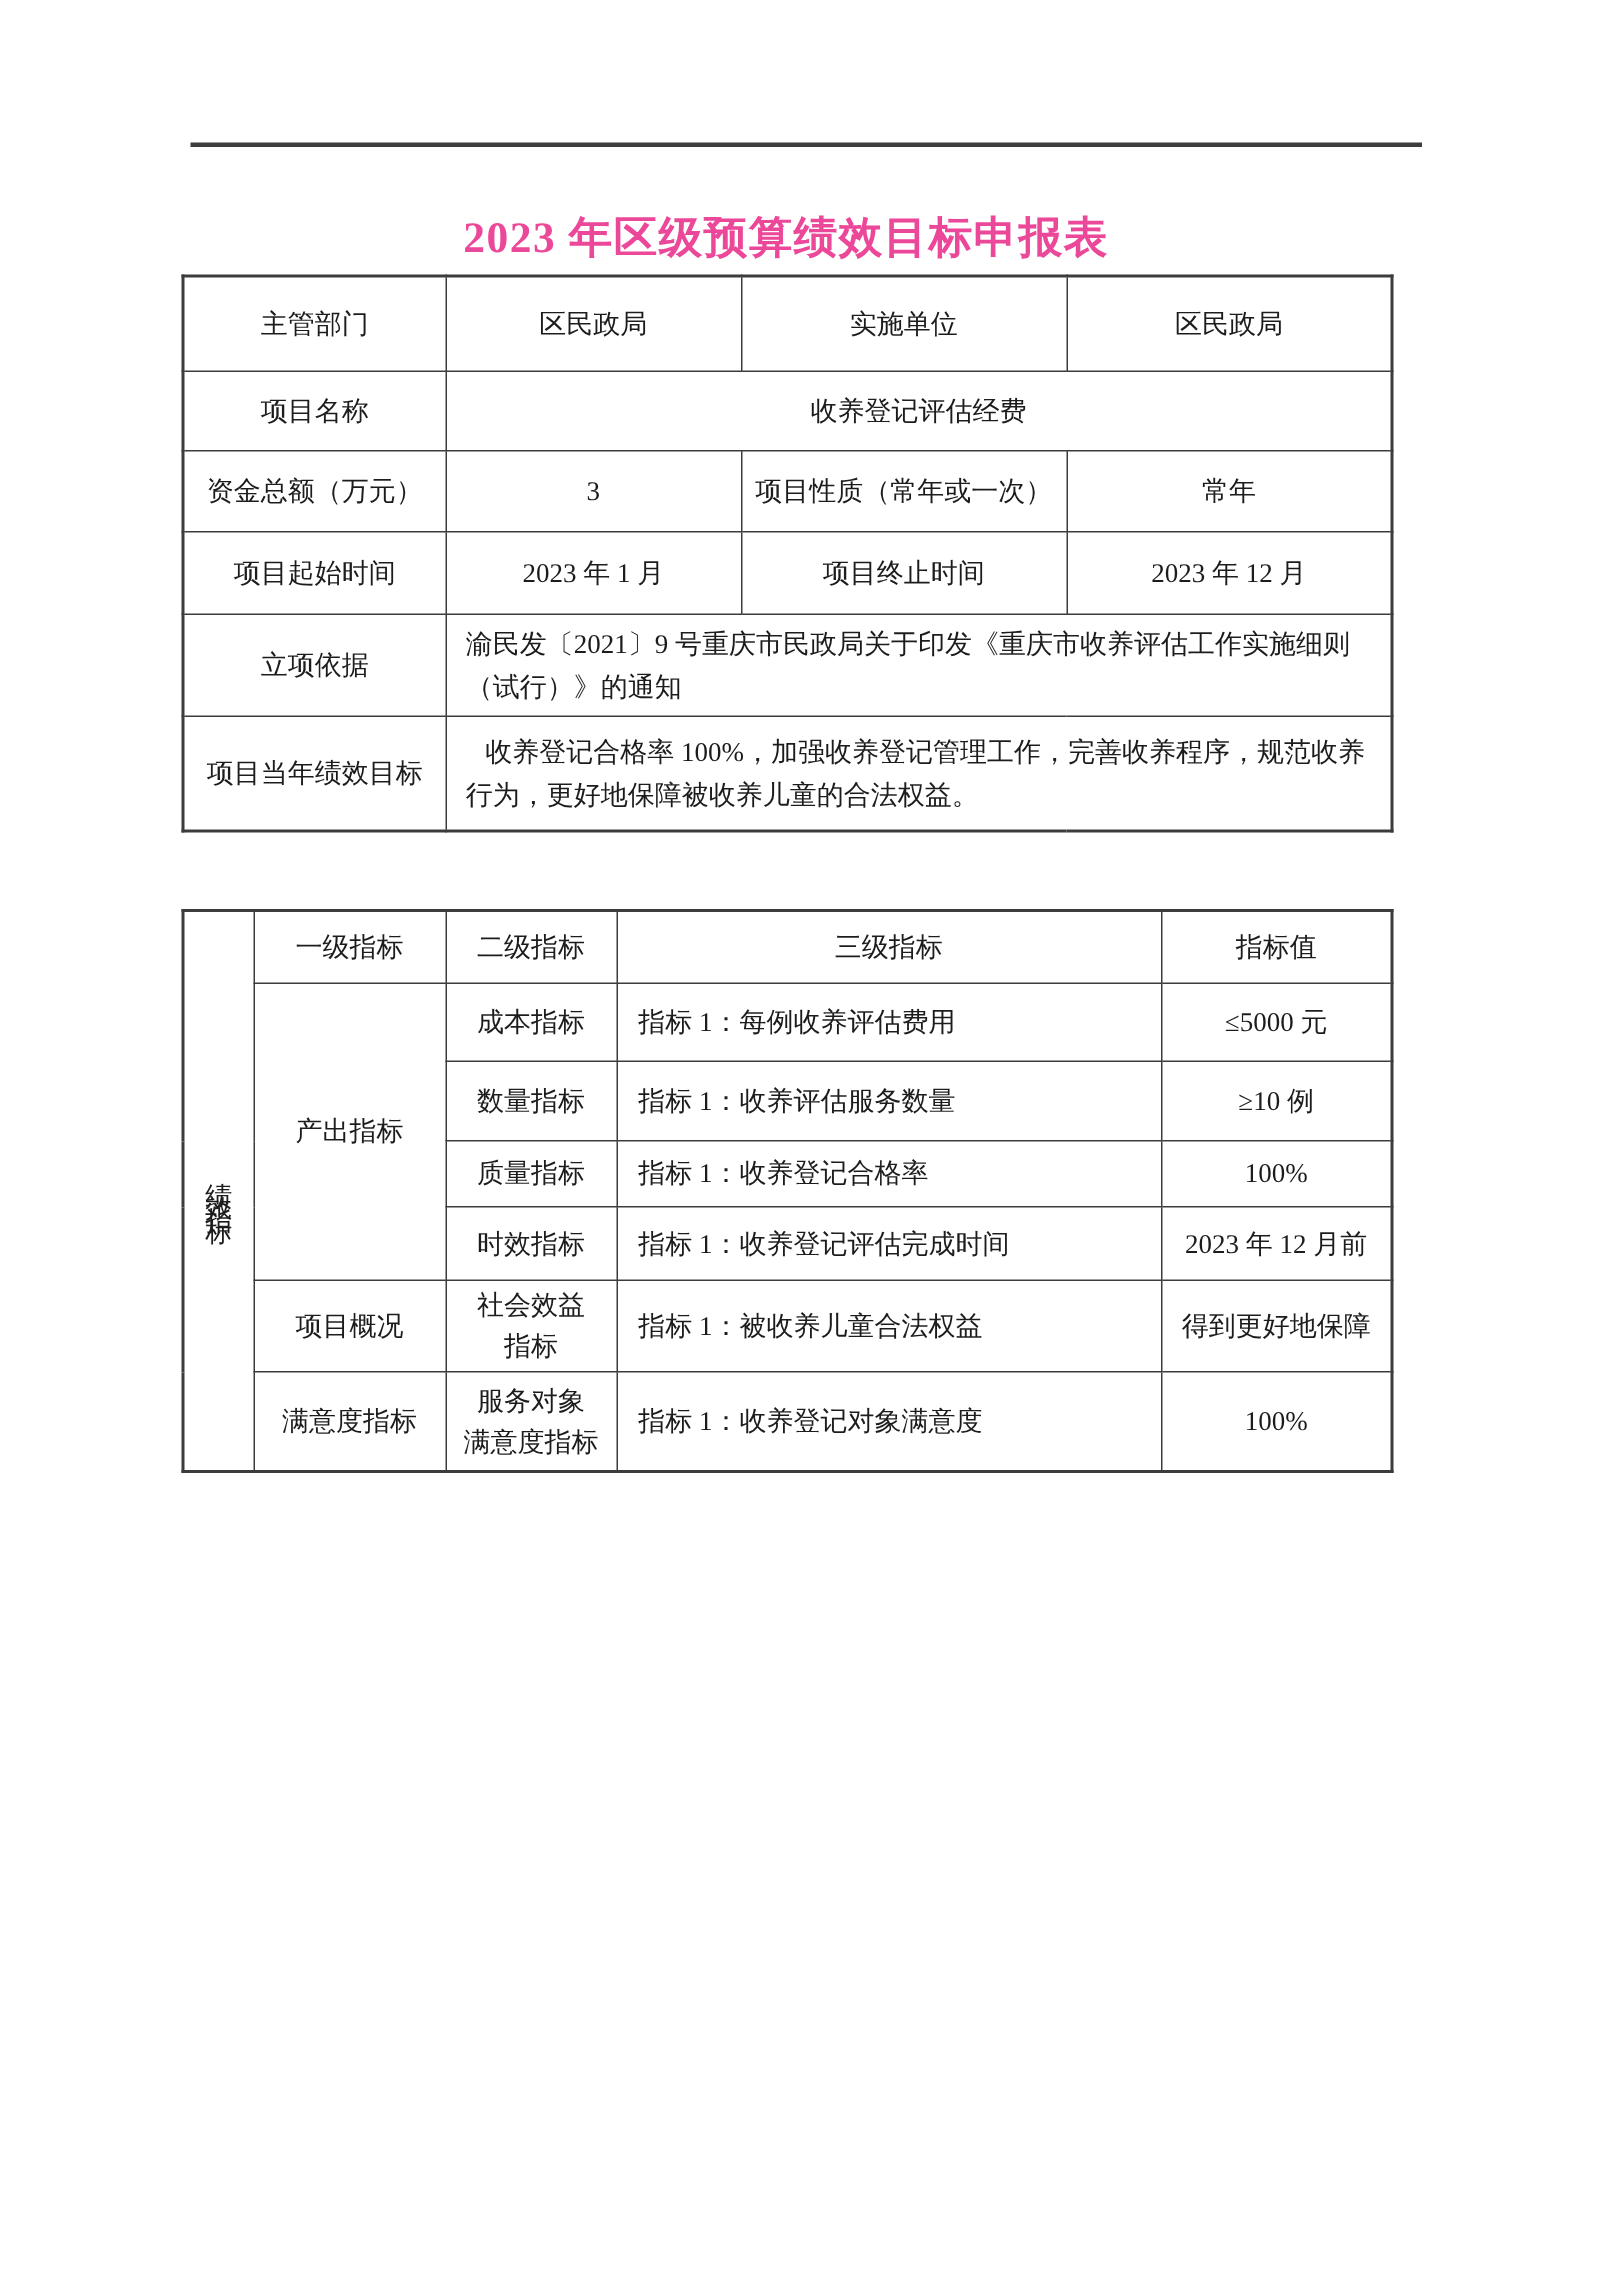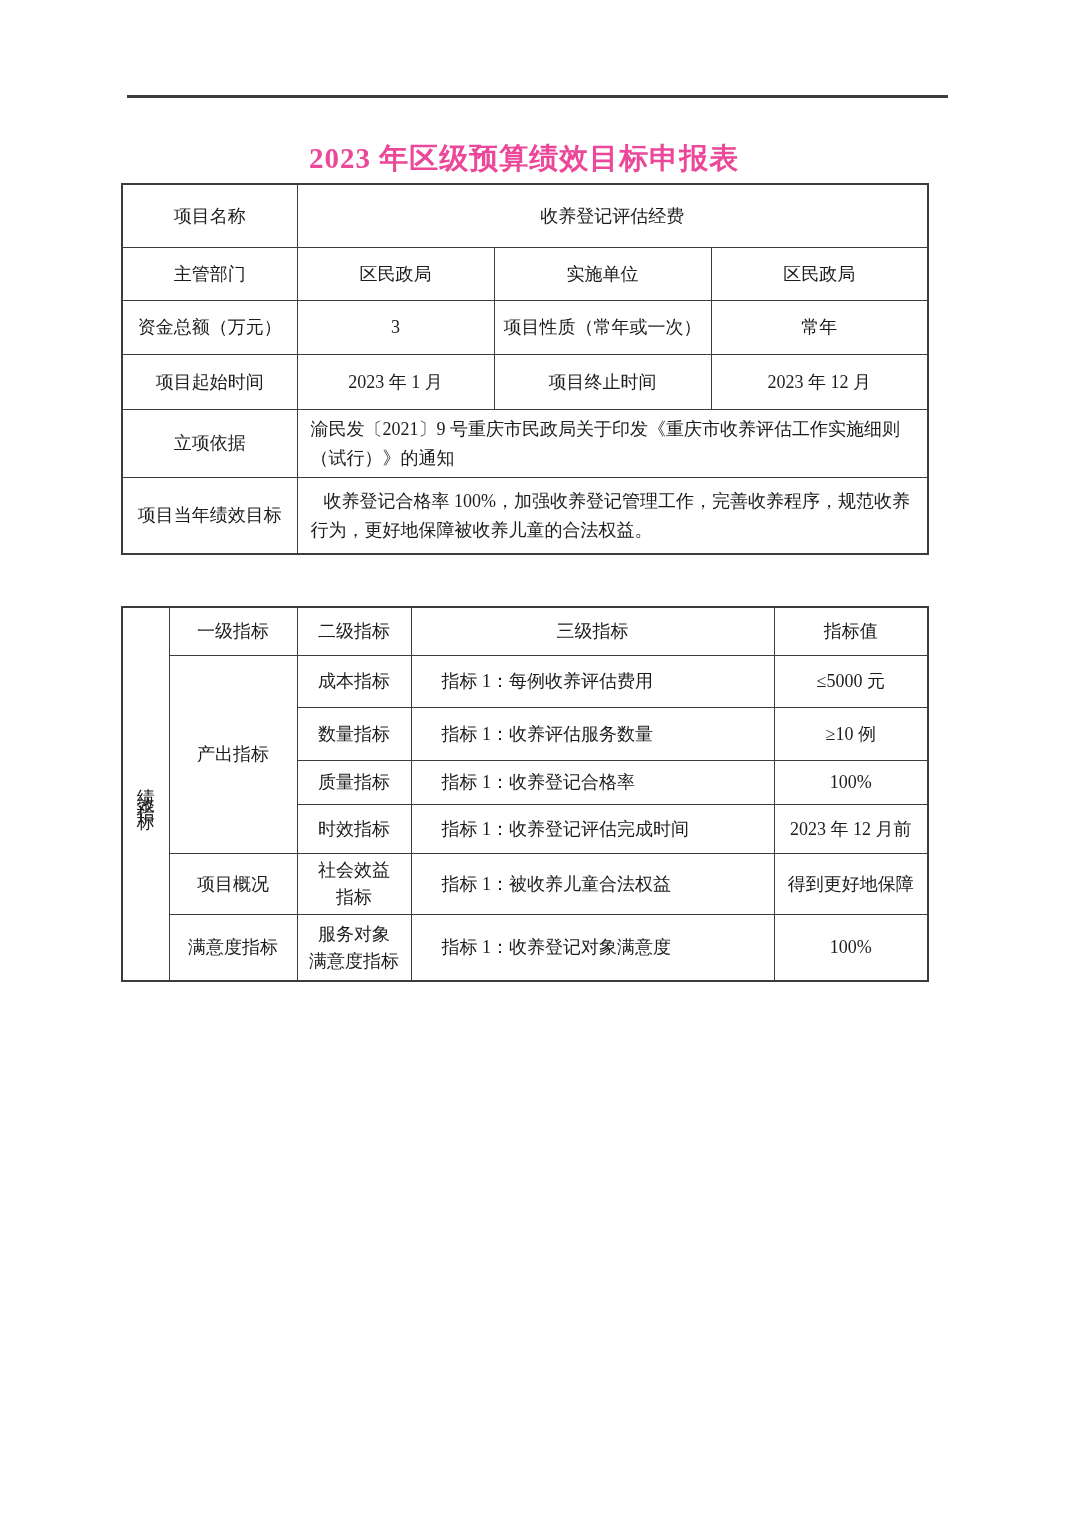--- a/index.html
+++ b/index.html
@@ -64,21 +64,21 @@
   .ind-table tr:nth-child(2) td { height: 47px; }
   .ind-table tr:nth-child(3) td { height: 48px; }
   .ind-table tr:nth-child(4) td { height: 39px; }
   .ind-table tr:nth-child(5) td { height: 44px; }
   .ind-table tr:nth-child(6) td { height: 56px; }
   .ind-table tr:nth-child(7) td { height: 61px; }
 
   .left   { text-align: left; padding-left: 13px; padding-right: 10px; }
   .indent { text-indent: 13px; }
   .l2     { white-space: pre-line; line-height: 1.5; }
-  .l3     { text-align: left; padding-left: 30px; margin-left: 36px; }
+  .l3     { text-align: left; padding-left: 14px; margin-left: 36px; }
   .vcell  { padding: 0; }
   .vtext {
     display: inline-block;
     writing-mode: vertical-rl;
     text-orientation: upright;
     letter-spacing: 8px;
     line-height: 1;
   }
 </style>
 </head>
@@ -92,28 +92,28 @@
 
   <table class="form-table">
     <colgroup>
       <col style="width:175px">
         <col style="width:197px">
         <col style="width:217px">
         <col style="width:217px">
     </colgroup>
     <tbody>
       <tr>
-        <td>项目名称</td>
-        <td colspan="3">收养登记评估经费</td>
-      </tr>
-      <tr>
         <td>主管部门</td>
         <td>区民政局</td>
         <td>实施单位</td>
         <td>区民政局</td>
+      </tr>
+      <tr>
+        <td>项目名称</td>
+        <td colspan="3">收养登记评估经费</td>
       </tr>
       <tr>
         <td>资金总额（万元）</td>
         <td>3</td>
         <td>项目性质（常年或一次）</td>
         <td>常年</td>
       </tr>
       <tr>
         <td>项目起始时间</td>
         <td>2023 年 1 月</td>

